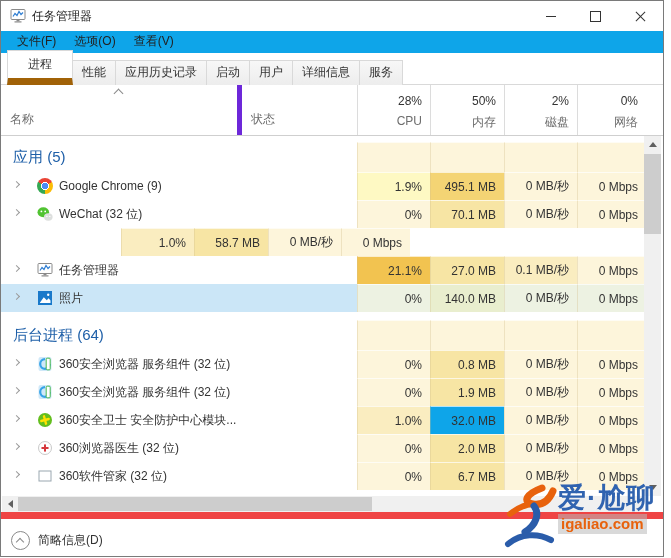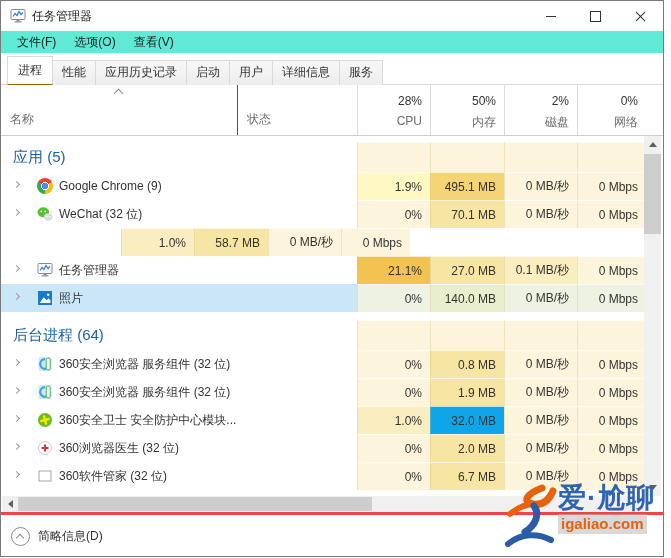--- a/index.html
+++ b/index.html
@@ -11,33 +11,33 @@
   .app-icon{width:16px;height:16px;margin:0 6px 0 9px;display:inline-block;}
   .title-text{font-size:12px;color:#222;}
   .caption-buttons{position:absolute;right:0;top:0;height:30px;display:flex;}
   .cap-btn{width:45px;height:30px;display:flex;align-items:center;justify-content:center;cursor:default;}
   .glyph-min{width:10px;height:1px;background:#333;display:block;}
   .glyph-max{width:9px;height:9px;border:1px solid #333;display:block;}
   .glyph-close{position:relative;width:11px;height:11px;display:block;}
   .glyph-close::before,.glyph-close::after{content:"";position:absolute;left:-1px;top:5px;width:13px;height:1px;background:#333;}
   .glyph-close::before{transform:rotate(45deg);} .glyph-close::after{transform:rotate(-45deg);}
   
-  .menubar{height:22px;display:flex;align-items:center;padding-left:8px;background:#5eead4;}
+  .menubar{height:22px;display:flex;align-items:flex-start;padding-left:8px;background:#0ea5e9;}
   .menu-item{font-size:12px;color:#222;padding:2px 8px;margin-right:2px;}
   
   .tabstrip{height:32px;display:flex;align-items:flex-end;padding-left:6px;border-bottom:1px solid #d9d9d9;
     box-sizing:border-box;background:#fff;}
   .tab{font-size:12px;color:#333;padding:4px 9px 5px;border:1px solid #d9d9d9;border-bottom:none;
     background:linear-gradient(#f7f7f7,#ededed);margin-right:-1px;position:relative;bottom:-1px;height:15px;line-height:15px;}
-  .tab.active{background:#fff;padding:6px 10px 6px;z-index:2;border-bottom:1px solid #a16207;}
+  .tab.active{background:#fff;padding:6px 20px 6px;z-index:2;border-bottom:7px solid #a16207;}
   
   .colheader{height:51px;position:relative;border-bottom:1px solid #cfcfcf;box-sizing:border-box;background:#fff;}
   .ch-cell{position:absolute;top:0;bottom:0;box-sizing:border-box;}
   .ch-name{left:0;width:236px;}
-  .ch-status{left:236px;width:120px;border-left:1px solid #6d28d9;}
+  .ch-status{left:236px;width:120px;border-left:5px solid #6d28d9;}
   .ch-label{position:absolute;left:9px;bottom:7px;font-size:12px;color:#6d6d6d;}
   .sort-caret{position:absolute;left:50%;top:3px;margin-left:-5px;width:8px;height:8px;}
   .sort-caret::before{content:"";position:absolute;left:1px;top:2px;width:6px;height:6px;
     border-left:1px solid #8a8a8a;border-top:1px solid #8a8a8a;transform:rotate(45deg);}
   .ch-usage{text-align:right;padding:6px 8px 0 0;border-left:1px solid #dcdcdc;}
   .ch-pct{font-size:12px;color:#333;line-height:20px;}
   .ch-usage-label{font-size:12px;color:#6d6d6d;margin-top:3px;}
   
   .c-cpu{left:356px;width:73px;} .c-mem{left:429px;width:74px;} .c-disk{left:503px;width:73px;} .c-net{left:576px;width:69px;}
   
@@ -63,21 +63,21 @@
   .vs-btn{position:absolute;left:0;width:17px;height:17px;display:flex;align-items:center;justify-content:center;}
   .vs-up{top:0;} .vs-down{bottom:0;}
   .tri-up{width:0;height:0;border-left:4px solid transparent;border-right:4px solid transparent;border-bottom:5px solid #5f5f5f;}
   .tri-down{width:0;height:0;border-left:4px solid transparent;border-right:4px solid transparent;border-top:5px solid #5f5f5f;}
   .tri-left{width:0;height:0;border-top:4px solid transparent;border-bottom:4px solid transparent;border-right:5px solid #5f5f5f;}
   .vs-thumb{position:absolute;left:0;top:18px;width:17px;height:80px;background:#cdcdcd;}
   .hscroll{position:absolute;left:1px;right:19px;top:495px;height:16px;background:#f0f0f0;}
   .hs-btn{position:absolute;left:0;top:0;width:16px;height:16px;display:flex;align-items:center;justify-content:center;}
   .hs-thumb{position:absolute;left:16px;top:1px;height:14px;width:354px;background:#cdcdcd;}
   
-  .footer{position:absolute;left:0;right:0;top:511px;bottom:0;border-top:3px solid #ef4444;background:#fff;}
+  .footer{position:absolute;left:0;right:0;top:511px;bottom:0;border-top:7px solid #ef4444;background:#fff;}
   .details-toggle{position:absolute;left:10px;top:12px;display:flex;align-items:center;cursor:default;}
   .circle-up{width:17px;height:17px;border:1px solid #8a8a8a;border-radius:50%;position:relative;margin-right:8px;}
   .circle-up::before{content:"";position:absolute;left:5px;top:7px;width:5px;height:5px;
     border-left:1px solid #8a8a8a;border-top:1px solid #8a8a8a;transform:rotate(45deg);}
   .details-label{font-size:12px;color:#333;}
   
   .watermark{position:absolute;left:502px;top:482px;width:168px;height:74px;z-index:50;display:flex;}
   .wm-runner{flex:0 0 56px;}
   .wm-text{flex:1;display:flex;flex-direction:column;align-items:flex-start;padding-top:2px;}
   .wm-title{font-size:28px;font-weight:bold;color:#3063b0;line-height:27px;letter-spacing:1px;white-space:nowrap;}

